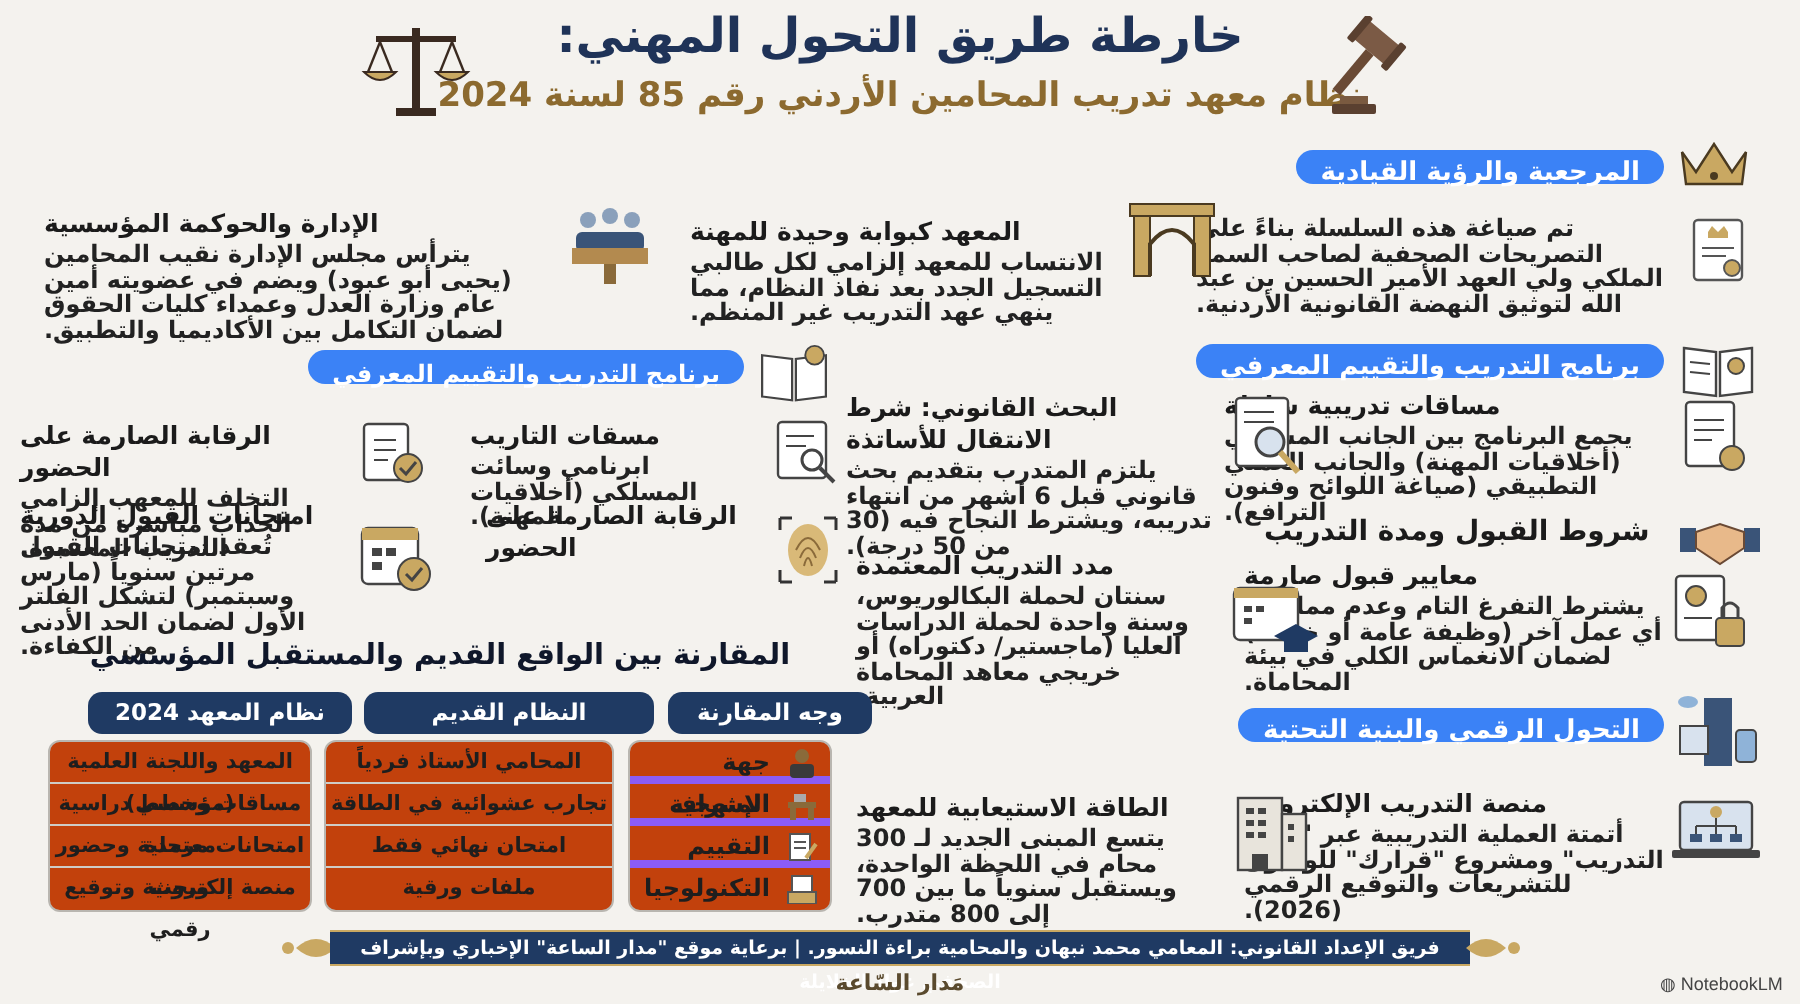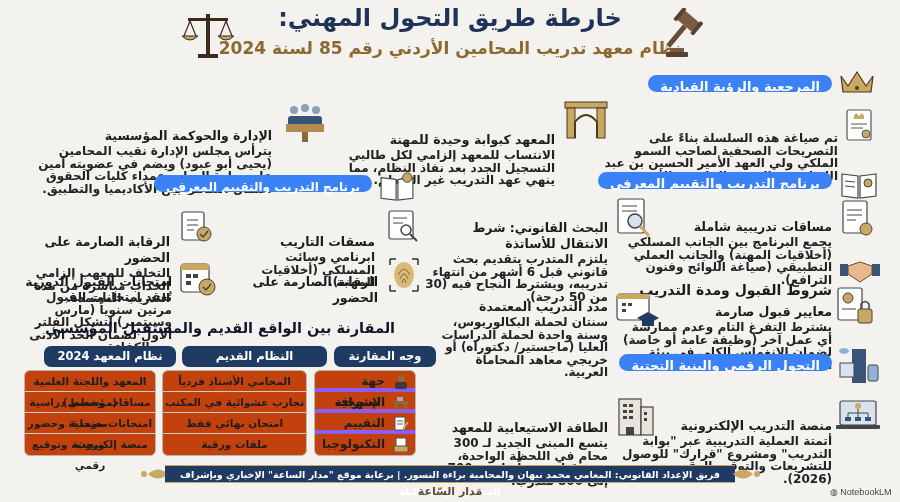--- a/index.html
+++ b/index.html
@@ -18,21 +18,21 @@
   }
   .subtitle {
     position: absolute; top: 38px; left: 0; width: 900px; text-align: center;
     font-size: 17px; font-weight: bold; color: #8c6a2f;
   }
   .pill {
     position: absolute; background: #3b82f6; color: #fff; border-radius: 13px;
     font-weight: bold; font-size: 13px; height: 17px; line-height: 24px;
     padding: 0 12px; white-space: nowrap; text-align: center;
   }
-  .item { position: absolute; text-align: right; margin-top: 24px; }
+  .item { position: absolute; text-align: left; }
   .item h3 { font-size: 12.5px; font-weight: bold; color: #1b1b1b; line-height: 16px; margin-bottom: 1px; }
   .item p { font-size: 12px; font-weight: bold; color: #222; line-height: 12.5px; }
   .icon { position: absolute; }
   .section-title {
     position: absolute; font-weight: bold; font-size: 14.5px; color: #0f172a; text-align: center;
   }
   .col-head {
     position: absolute; background: #1f3a63; color: #fff; border-radius: 7px;
     height: 21px; line-height: 21px; font-size: 11.5px; font-weight: bold; text-align: center; margin-left: 20px;
   }
@@ -330,21 +330,21 @@
     <svg class="ri" viewBox="0 0 16 15">
         <rect x="3" y="1" width="10" height="10" fill="#fff" stroke="#555"></rect>
         <rect x="1" y="9" width="14" height="6" fill="#c9a862" stroke="#555"></rect>
       </svg>
     <span>التكنولوجيا</span>
   </div>
 </div>
 
 <div class="col-box" style="left:162px;top:370px;width:145px;height:86px">
   <div class="cell">المحامي الأستاذ فردياً</div>
-  <div class="cell">تجارب عشوائية في المكتب</div>
+  <div class="cell">تجارب عشوائية في الطاقة</div>
   <div class="cell">امتحان نهائي فقط</div>
   <div class="cell">ملفات ورقية</div>
 </div>
 
 <div class="col-box" style="left:24px;top:370px;width:132px;height:86px">
   <div class="cell">المعهد واللجنة العلمية (مؤسسي)</div>
   <div class="cell">مساقات وخطط دراسية معتمدة</div>
   <div class="cell">امتحانات مرحلية وحضور وبحث</div>
   <div class="cell">منصة إلكترونية وتوقيع رقمي</div>
 </div>

